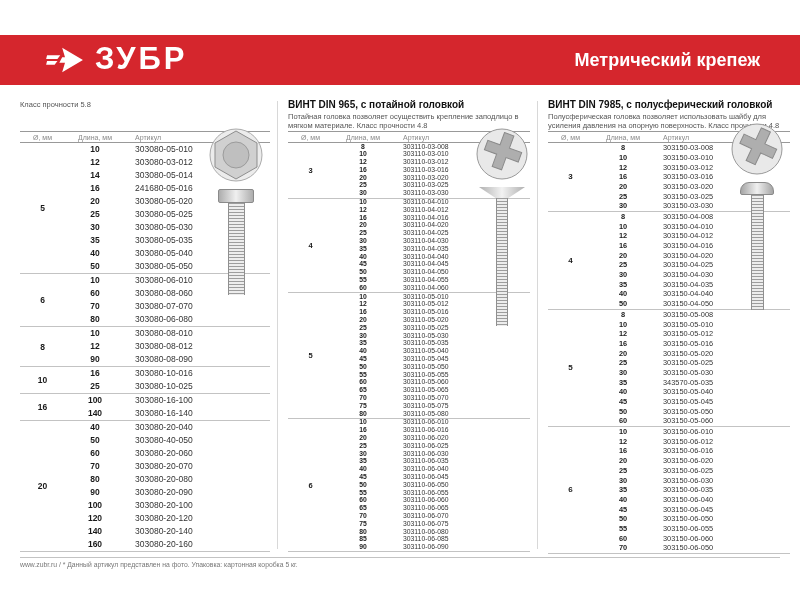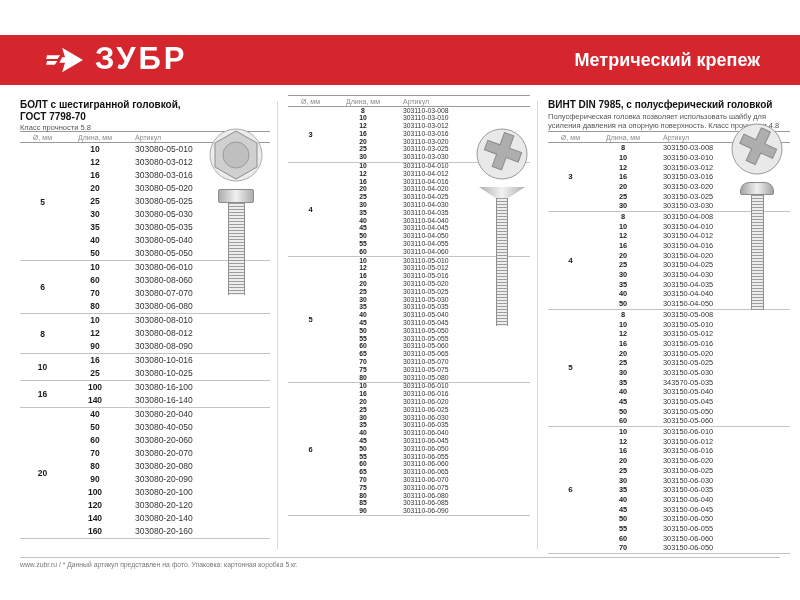--- a/index.html
+++ b/index.html
@@ -77,43 +77,45 @@
     </div>
     <div class="page-title">Метрический крепеж</div>
   </header>
 
   <main class="columns">
     <div class="vdiv vdiv1"></div>
     <div class="vdiv vdiv2"></div>
 
     <section class="tcol t1" id="table-0">
         <div class="t-head">
-          <h3 class="t-title">БОЛТ с шестигранной головкой,
-ГОСТ 7798-70</h3>
           <p class="t-sub">Класс прочности 5.8</p>
         </div>
         <div class="t-cols">
           <span class="hc1">Ø, мм</span>
           <span class="hc2">Длина, мм</span>
           <span class="hc3">Артикул</span>
         </div>
         <div class="group">
           <div class="dcell">5</div>
           <div class="cells">
             <div class="row">
               <span class="lcell">10</span>
               <span class="acell">303080-05-010</span>
             </div>
             <div class="row">
               <span class="lcell">12</span>
               <span class="acell">303080-03-012</span>
             </div>
             <div class="row">
-              <span class="lcell">16</span>
-              <span class="acell">303080-03-016</span>
+              <span class="lcell">14</span>
+              <span class="acell">303080-05-014</span>
+            </div>
+            <div class="row">
+              <span class="lcell">16</span>
+              <span class="acell">241680-05-016</span>
             </div>
             <div class="row">
               <span class="lcell">20</span>
               <span class="acell">303080-05-020</span>
             </div>
             <div class="row">
               <span class="lcell">25</span>
               <span class="acell">303080-05-025</span>
             </div>
             <div class="row">
@@ -238,20 +240,24 @@
               <span class="acell">303080-20-140</span>
             </div>
             <div class="row">
               <span class="lcell">160</span>
               <span class="acell">303080-20-160</span>
             </div>
           </div>
         </div>
       </section>
     <section class="tcol t2" id="table-1">
+        <div class="t-head">
+          <h3 class="t-title">ВИНТ DIN 965, с потайной головкой</h3>
+          <p class="t-sub">Потайная головка позволяет осуществить крепление заподлицо в мягком материале. Класс прочности 4.8</p>
+        </div>
         <div class="t-cols">
           <span class="hc1">Ø, мм</span>
           <span class="hc2">Длина, мм</span>
           <span class="hc3">Артикул</span>
         </div>
         <div class="group">
           <div class="dcell">3</div>
           <div class="cells">
             <div class="row">
               <span class="lcell">8</span>

